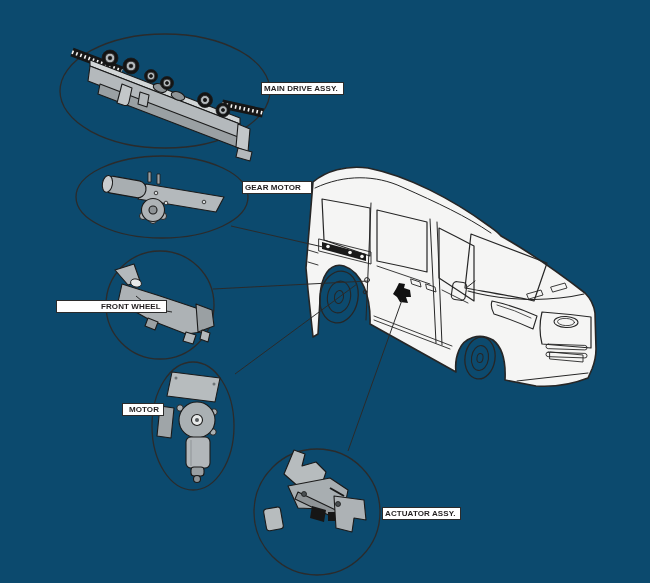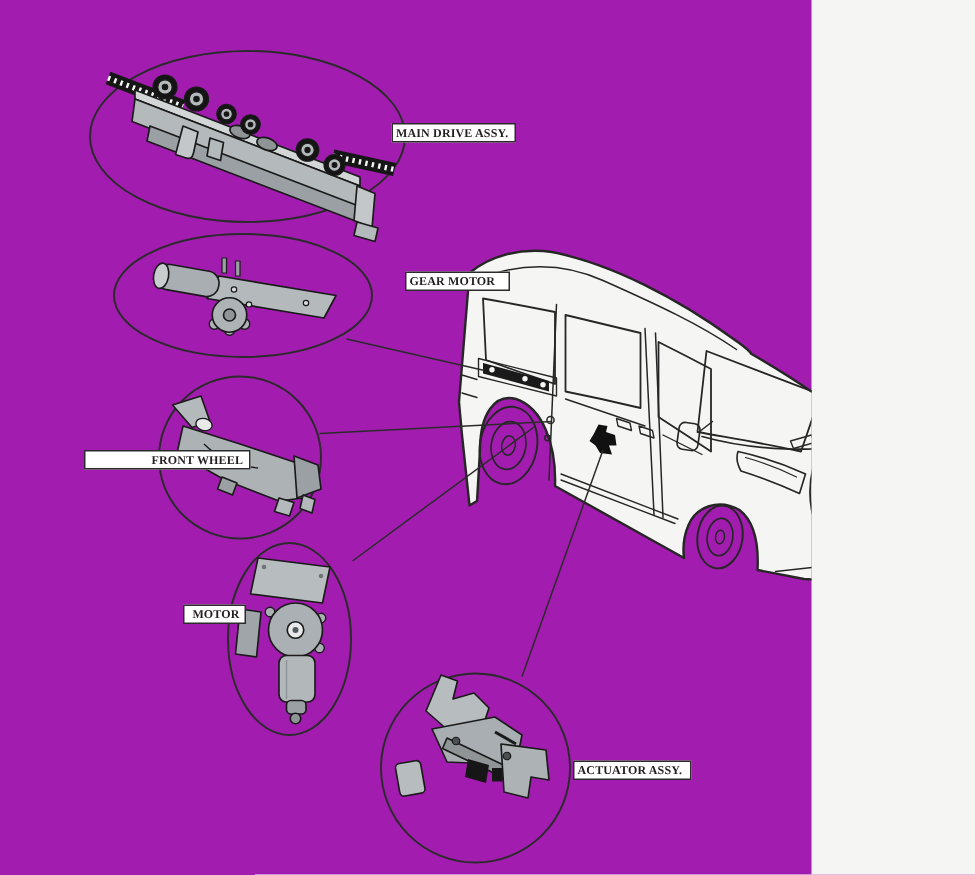--- a/index.html
+++ b/index.html
@@ -1,18 +1,18 @@
 <!DOCTYPE html>
 <html><head>
 <meta charset="utf-8">
 <style>
   html,body{margin:0;padding:0;background:#f5f5f4;}
   .canvas{
-    position:relative;width:541px;height:583px;background:#a21caf;overflow:hidden;
-    font-family:Liberation Serif, serif;
+    position:relative;width:650px;height:583px;background:#0c4a6e;overflow:hidden;
+    font-family:Liberation Sans, sans-serif;
   }
   .canvas svg{position:absolute;left:0;top:0;}
   .callout-label{
     position:absolute;
     background:#ffffff;
     border:1.5px solid #2b2b2b;
     color:#231f20;
     font-size:8px;font-weight:bold;line-height:11px;
     letter-spacing:0.1px;
     padding:0 0 0 2px;
@@ -229,21 +229,21 @@
   <g stroke="#2b2b2b" stroke-width="1" fill="none">
     <line x1="231" y1="226" x2="323" y2="247"></line>
     <line x1="213" y1="289" x2="368" y2="281"></line>
     <line x1="235" y1="374" x2="357" y2="284"></line>
     <line x1="348" y1="451" x2="402" y2="300"></line>
   </g>
 </svg>
 
 <div class="callout-label" style="left:261px;top:82px;width:79px;">MAIN DRIVE ASSY.</div>
 
-<div class="callout-label" style="left:242px;top:181px;width:66px;margin-left:28px;">GEAR MOTOR</div>
+<div class="callout-label" style="left:242px;top:181px;width:66px;">GEAR MOTOR</div>
 
 <div class="callout-label" style="left:56px;top:300px;width:65px;padding-left:44px;">FRONT WHEEL</div>
 
 <div class="callout-label" style="left:122px;top:403px;width:38px;text-align:center;">MOTOR</div>
 
 <div class="callout-label" style="left:382px;top:507px;width:75px;">ACTUATOR ASSY.</div>
 
 </div>
 
 </body></html>

